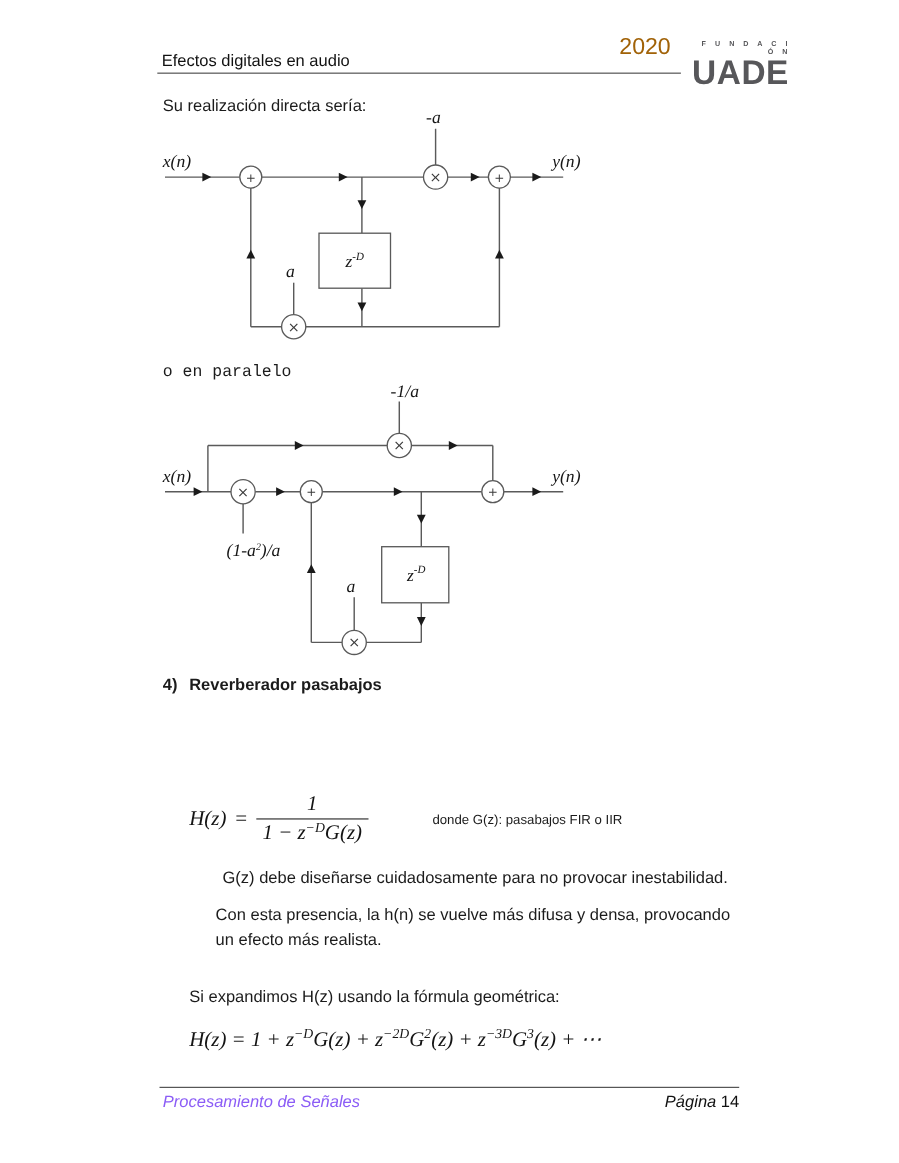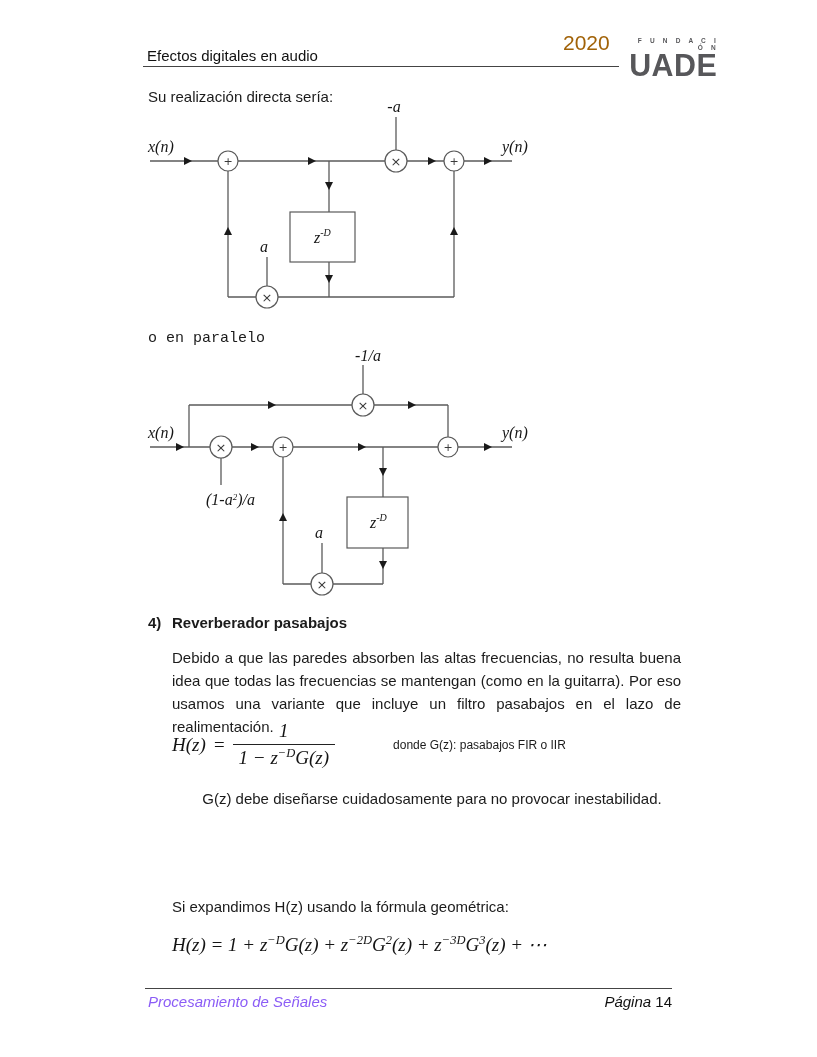--- a/index.html
+++ b/index.html
@@ -148,33 +148,33 @@
     <text class="dlabel" x="230" y="183"><tspan>z</tspan><tspan dy="-7" font-size="10">-D</tspan></text>
     <text class="dlabel" x="8" y="93">x(n)</text>
     <text class="dlabel" x="362" y="93">y(n)</text>
     <text class="dlabel" x="228" y="16" text-anchor="middle">-1/a</text>
     <text class="dlabel" x="66" y="160"><tspan>(1-a</tspan><tspan dy="-5" font-size="9">2</tspan><tspan dy="5">)/a</tspan></text>
     <text class="dlabel" x="179" y="193" text-anchor="middle">a</text>
   </svg>
 
   <div class="abs txt sec-num">4)</div>
   <div class="abs txt sec-head">Reverberador pasabajos</div>
-  <div class="abs txt para1">Debido a que las paredes absorben las altas frecuencias, no resulta buena idea que todas las frecuencias se mantengan (como en la guitarra). Por eso usamos una variante que incluye un filtro pasabajos en el lazo de realimentación.</div>
 
   <div class="abs formula f1">
     <span>H(z)</span>
     <span class="eq">=</span>
     <span class="frac">
       <span class="num">1</span>
       <span class="den"><span>1 − z</span><span class="sup">−D</span><span>G(z)</span></span>
     </span>
     <span class="f1-note">donde G(z): pasabajos FIR o IIR</span>
   </div>
 
   <div class="abs txt para2">G(z) debe diseñarse cuidadosamente para no provocar inestabilidad.</div>
+  <div class="abs txt para3">Con esta presencia, la h(n) se vuelve más difusa y densa, provocando un efecto más realista.</div>
   <div class="abs txt para4">Si expandimos H(z) usando la fórmula geométrica:</div>
 
   <div class="abs formula f2">
     <span>H(z) = 1 + z</span><span class="sup">−D</span><span>G(z) + z</span><span class="sup">−2D</span><span>G</span><span class="sup">2</span><span>(z) + z</span><span class="sup">−3D</span><span>G</span><span class="sup">3</span><span>(z) + ⋯</span>
   </div>
 
   <div class="abs ftr-rule"></div>
   <div class="abs ftr-left">Procesamiento de Señales</div>
   <div class="abs ftr-right">
     <span class="lbl">Página</span>

